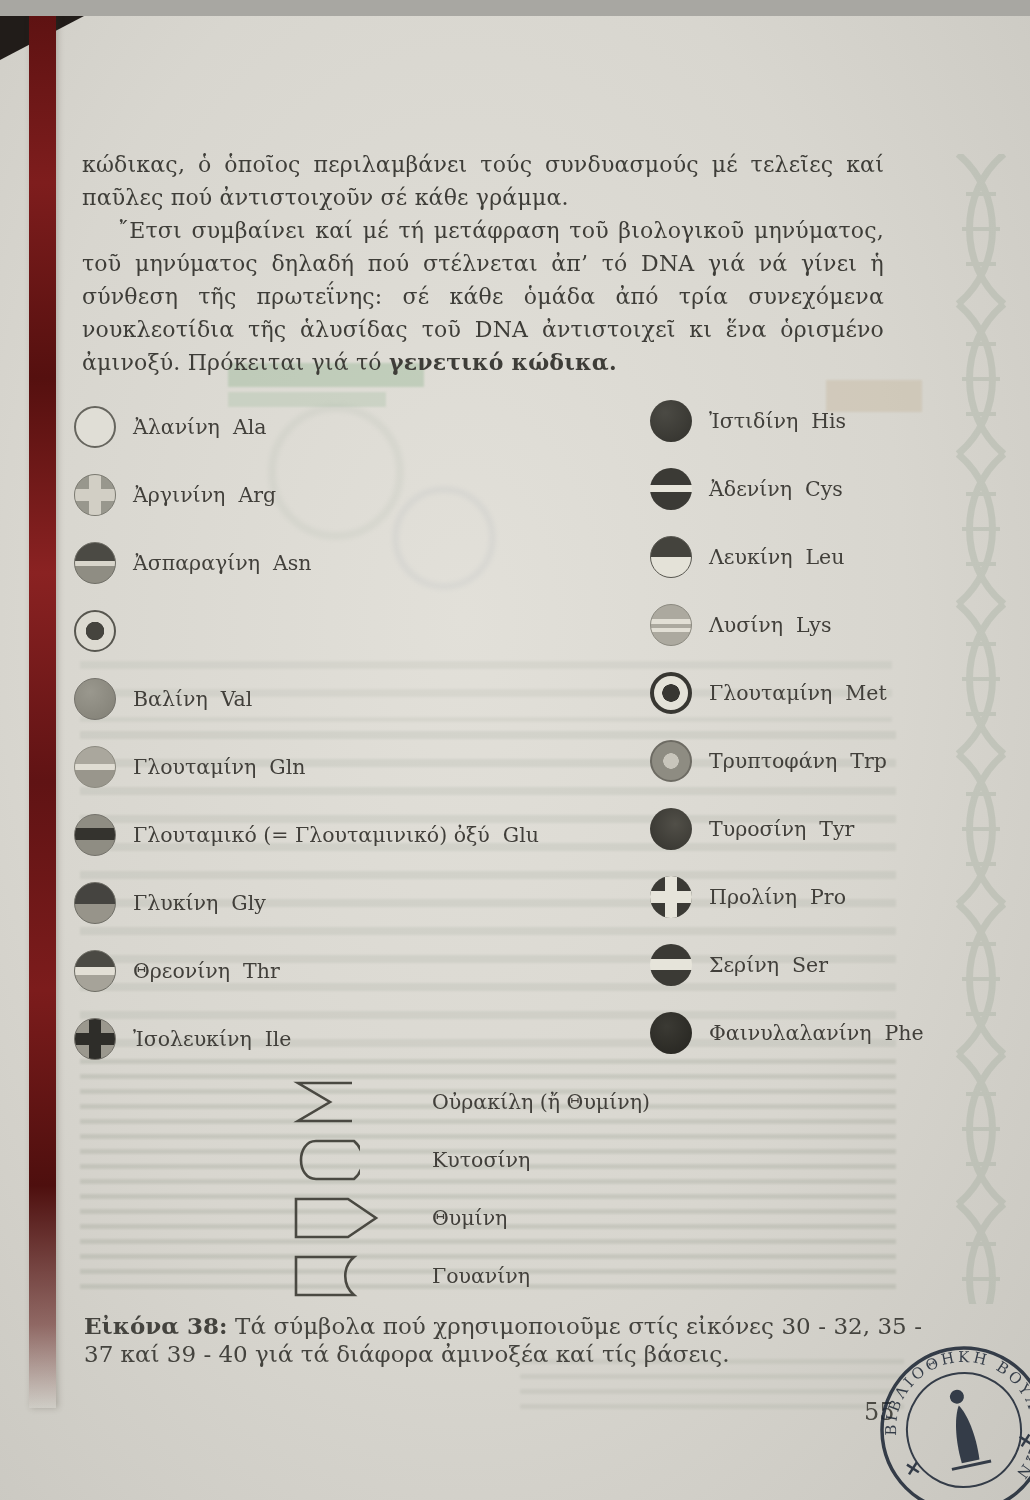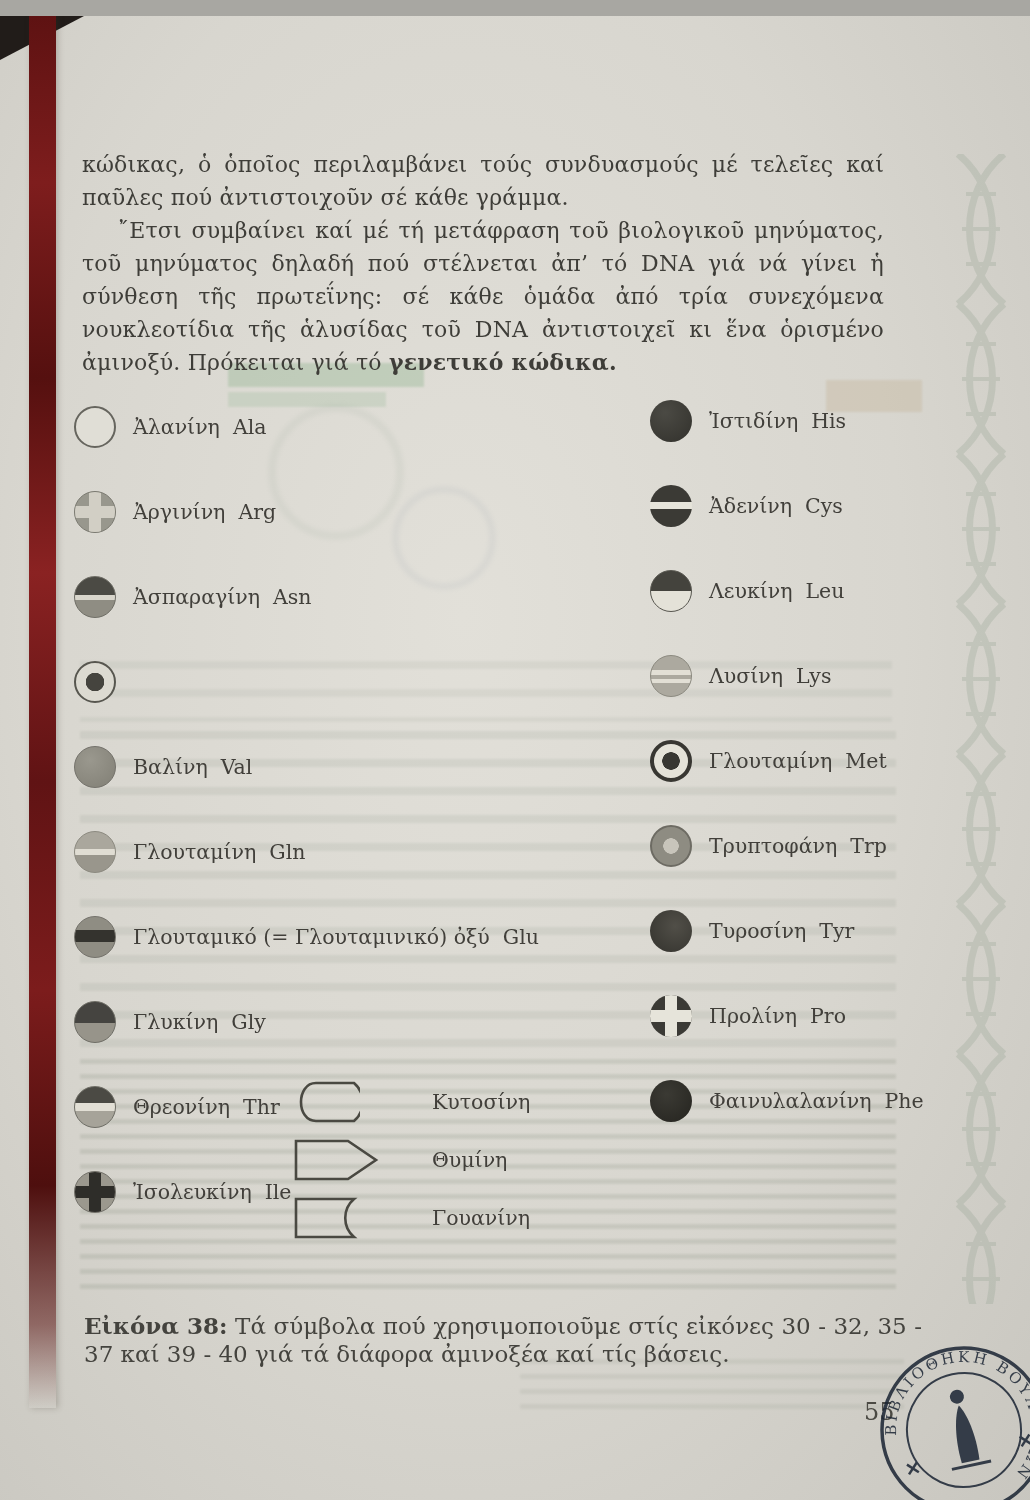--- a/index.html
+++ b/index.html
@@ -36,21 +36,21 @@
   }
   .bleed-bar { filter:blur(1px); }
 
   
   .text-block { position:absolute; left:82px; top:132px; width:802px; z-index:2; }
   .para { margin:0; font-size:22px; line-height:33px; text-align:justify; letter-spacing:0.2px; }
   .para.indent { text-indent:36px; }
   .para b { font-weight:bold; }
 
   
-  .amino-col { position:absolute; display:flex; flex-direction:column; gap:43px; z-index:2; }
+  .amino-col { position:absolute; display:flex; flex-direction:column; gap:26px; z-index:2; }
   .amino-col.left  { left:74px;  top:390px; }
   .amino-col.right { left:650px; top:384px; }
   .amino-row { display:flex; align-items:center; gap:17px; height:42px; white-space:nowrap; }
   .amino-label { font-size:20.5px; color:#413f3a; }
   .abbr { margin-left:13px; }
 
   .sym { width:42px; height:42px; border-radius:50%; flex:0 0 42px; position:relative; overflow:hidden; box-sizing:border-box; }
   .sym-ala { background:#e0ded6; border:2.5px solid #66655e; }
   .sym-arg { background:#98978d; border:1px solid #7b7a71; }
   .sym-arg::before { content:""; position:absolute; left:-2px; right:-2px; top:36%; bottom:36%; background:#d2cfc5; }
@@ -203,26 +203,38 @@
     </div>
     <div class="amino-row">
       <span class="sym sym-tyr"></span>
       <span class="amino-label"><span>Τυροσίνη</span><span class="abbr">Tyr</span></span>
     </div>
     <div class="amino-row">
       <span class="sym sym-pro"></span>
       <span class="amino-label"><span>Προλίνη</span><span class="abbr">Pro</span></span>
     </div>
     <div class="amino-row">
+      <span class="sym sym-ser"></span>
+      <span class="amino-label"><span>Σερίνη</span><span class="abbr">Ser</span></span>
+    </div>
+    <div class="amino-row">
       <span class="sym sym-phe"></span>
       <span class="amino-label"><span>Φαινυλαλανίνη</span><span class="abbr">Phe</span></span>
     </div>
   </div>
 
   <div class="bases-col">
+    <div class="base-row">
+      <span class="base-sym">
+        <svg width="66" height="44" viewBox="0 0 66 44">
+          <polyline points="62,3 8,3 40,22 8,41 62,41" fill="none" stroke="#4a4942" stroke-width="2.6"></polyline>
+        </svg>
+      </span>
+      <span class="base-label">Οὐρακίλη (ἤ Θυμίνη)</span>
+    </div>
     <div class="base-row">
       <span class="base-sym">
         <svg width="70" height="44" viewBox="0 0 70 44">
           <path d="M64,3 H26 C6,3 6,41 26,41 H64 A25,25 0 0 0 64,3 Z" fill="none" stroke="#4a4942" stroke-width="2.6"></path>
         </svg>
       </span>
       <span class="base-label">Κυτοσίνη</span>
     </div>
     <div class="base-row">
       <span class="base-sym">

